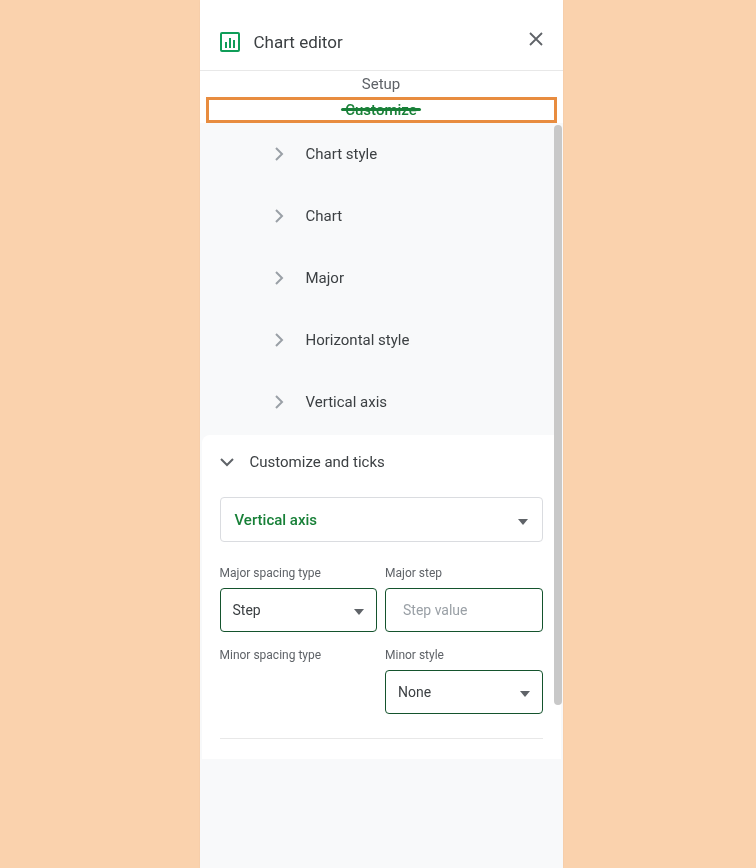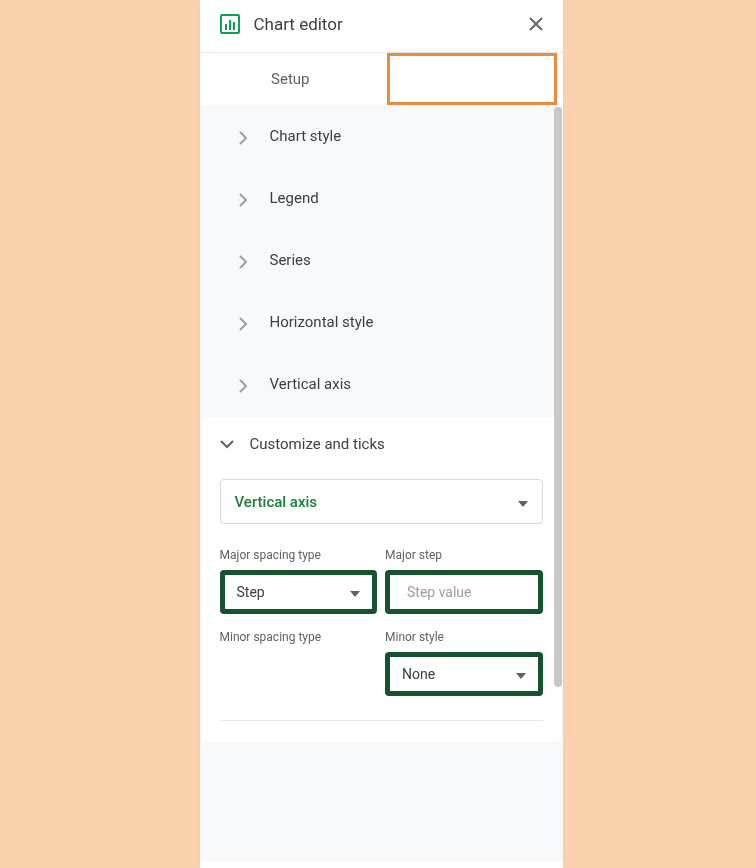--- a/index.html
+++ b/index.html
@@ -15,22 +15,22 @@
     .panel {
       width: 363px;
       background: #fff;
       height: 868px;
       margin-left: 6px;
       position: relative;
       box-shadow: 0 0 2px rgba(0,0,0,0.05);
     }
     .header {
       display: flex;
-      align-items: flex-end;
-      padding: 14px 20px 18px 20px;
+      align-items: flex-start;
+      padding: 32px 20px 18px 20px;
       border-bottom: 1px solid #e8e8e8;
     }
     .logo-icon {
       width: 20px;
       height: 20px;
       border: 2px solid #0f9d58;
       border-radius: 2px;
       display: flex;
       align-items: flex-end;
       justify-content: center;
@@ -52,20 +52,21 @@
     }
     .close-icon {
       color: #5f6368;
       cursor: pointer;
       font-size: 14px;
     }
     .close-icon svg { width: 14px; height: 14px; }
     .tabs {
       display: flex;
       height: 52px;
+      flex-direction: column;
     }
     .tab {
       flex: 1;
       display: flex;
       align-items: center;
       justify-content: center;
       font-size: 15px;
       color: #5f6368;
       cursor: pointer;
     }
@@ -97,23 +98,24 @@
       background: #188038;
       border-radius: 2px;
     }
     .content {
       background: #f8f9fa;
       position: relative;
       height: calc(100% - 112px);
     }
     .section-row {
       display: flex;
-      align-items: flex-end;
+      align-items: center;
       padding: 22px 36px;
       cursor: pointer;
+      margin-left: 36px;
     }
     .chevron {
       color: #9aa0a6;
       margin-right: 20px;
       display: flex;
       align-items: center;
     }
     .chevron svg { width: 14px; height: 14px; }
     .section-label {
       color: #3c4043;
@@ -156,21 +158,21 @@
       gap: 8px;
       padding: 0 18px 16px 18px;
     }
     .field-col { flex: 1; }
     .field-label {
       font-size: 12px;
       color: #5f6368;
       margin-bottom: 8px;
     }
     .field-input {
-      border: 5px solid #14532d;
+      border: 1px solid #14532d;
       border-radius: 4px;
       padding: 11px 12px;
       display: flex;
       align-items: center;
       justify-content: space-between;
       font-size: 14px;
       color: #3c4043;
       cursor: pointer;
       height: 44px;
     }
@@ -210,20 +212,21 @@
     <div class="close-icon">
       <svg viewBox="0 0 14 14">
           <path d="M1 1 L13 13 M13 1 L1 13" stroke="#5f6368" stroke-width="1.8" fill="none"></path>
         </svg>
     </div>
   </div>
 
   <div class="tabs">
     <div class="tab">Setup</div>
     <div class="tab active-wrap">
+      <div class="tab active">Customize</div>
       <div class="tab-highlight"></div>
     </div>
   </div>
 
   <div class="content">
 
     <div class="section-row">
       <div class="chevron">
         <svg viewBox="0 0 14 14">
             <path d="M4 1 L10 7 L4 13" stroke="#9aa0a6" stroke-width="2" fill="none"></path>
@@ -232,30 +235,30 @@
       <div class="section-label">Chart style</div>
     </div>
 
 
     <div class="section-row">
       <div class="chevron">
         <svg viewBox="0 0 14 14">
             <path d="M4 1 L10 7 L4 13" stroke="#9aa0a6" stroke-width="2" fill="none"></path>
           </svg>
       </div>
-      <div class="section-label">Legend</div>
-    </div>
-
-    <div class="section-row">
-      <div class="chevron">
-        <svg viewBox="0 0 14 14">
-            <path d="M4 1 L10 7 L4 13" stroke="#9aa0a6" stroke-width="2" fill="none"></path>
-          </svg>
-      </div>
-      <div class="section-label">Series</div>
+      <div class="section-label">Chart</div>
+    </div>
+
+    <div class="section-row">
+      <div class="chevron">
+        <svg viewBox="0 0 14 14">
+            <path d="M4 1 L10 7 L4 13" stroke="#9aa0a6" stroke-width="2" fill="none"></path>
+          </svg>
+      </div>
+      <div class="section-label">Major</div>
     </div>
 
     <div class="section-row">
       <div class="chevron">
         <svg viewBox="0 0 14 14">
             <path d="M4 1 L10 7 L4 13" stroke="#9aa0a6" stroke-width="2" fill="none"></path>
           </svg>
       </div>
       <div class="section-label">Horizontal style</div>
     </div>

